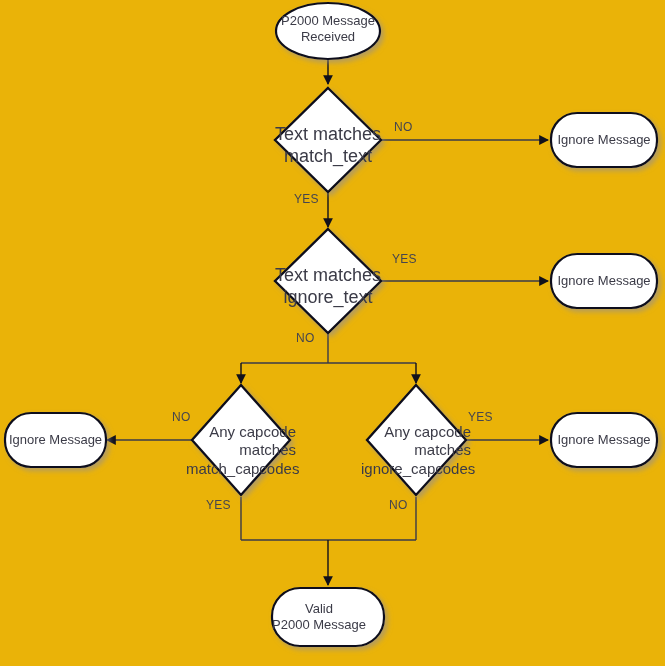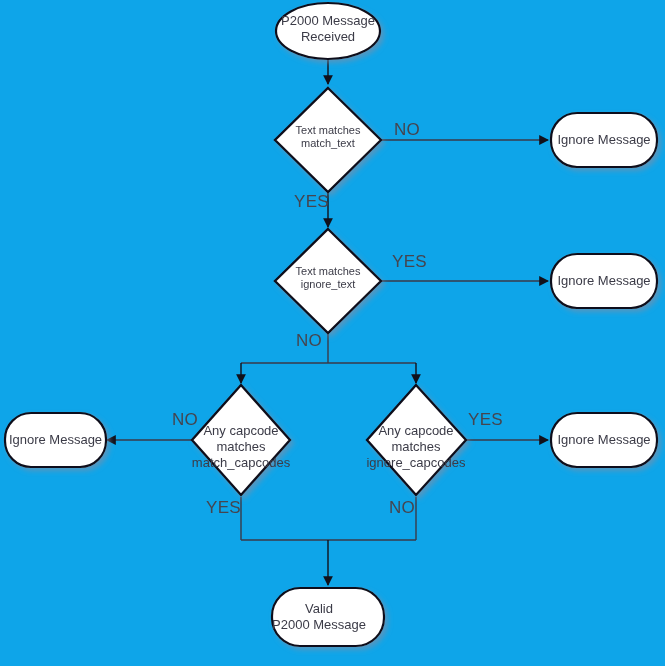--- a/index.html
+++ b/index.html
@@ -4,46 +4,46 @@
 <style>
   html, body {
     margin: 0;
     padding: 0;
     background: #ffffff;
   }
   #canvas {
     position: relative;
     width: 665px;
     height: 666px;
-    background: #0ea5e9;
+    background: #eab308;
     font-family: "Liberation Sans", sans-serif;
     overflow: hidden;
   }
   svg.layer {
     position: absolute;
     left: 0; top: 0;
     width: 665px;
     height: 666px;
   }
   .node-text {
     position: absolute;
     text-align: center;
     color: #3b3b47;
     font-family: "Liberation Sans", sans-serif;
     line-height: 1.22;
     pointer-events: none;
     white-space: pre-line;
   }
   .txt-terminal { font-size: 13px; }
-  .txt-decision-big { font-size: 11px; }
-  .txt-decision-small { font-size: 13px; }
+  .txt-decision-big { font-size: 18px; }
+  .txt-decision-small { font-size: 15px; text-align: right; }
   .edge-label {
     position: absolute;
     color: #45454f;
-    font-size: 17px;
+    font-size: 12px;
     font-family: "Liberation Sans", sans-serif;
     letter-spacing: 0.3px;
   }
 </style>
 </head>
 <body>
 
 <div id="canvas">
 
   <svg class="layer" viewBox="0 0 665 666">

